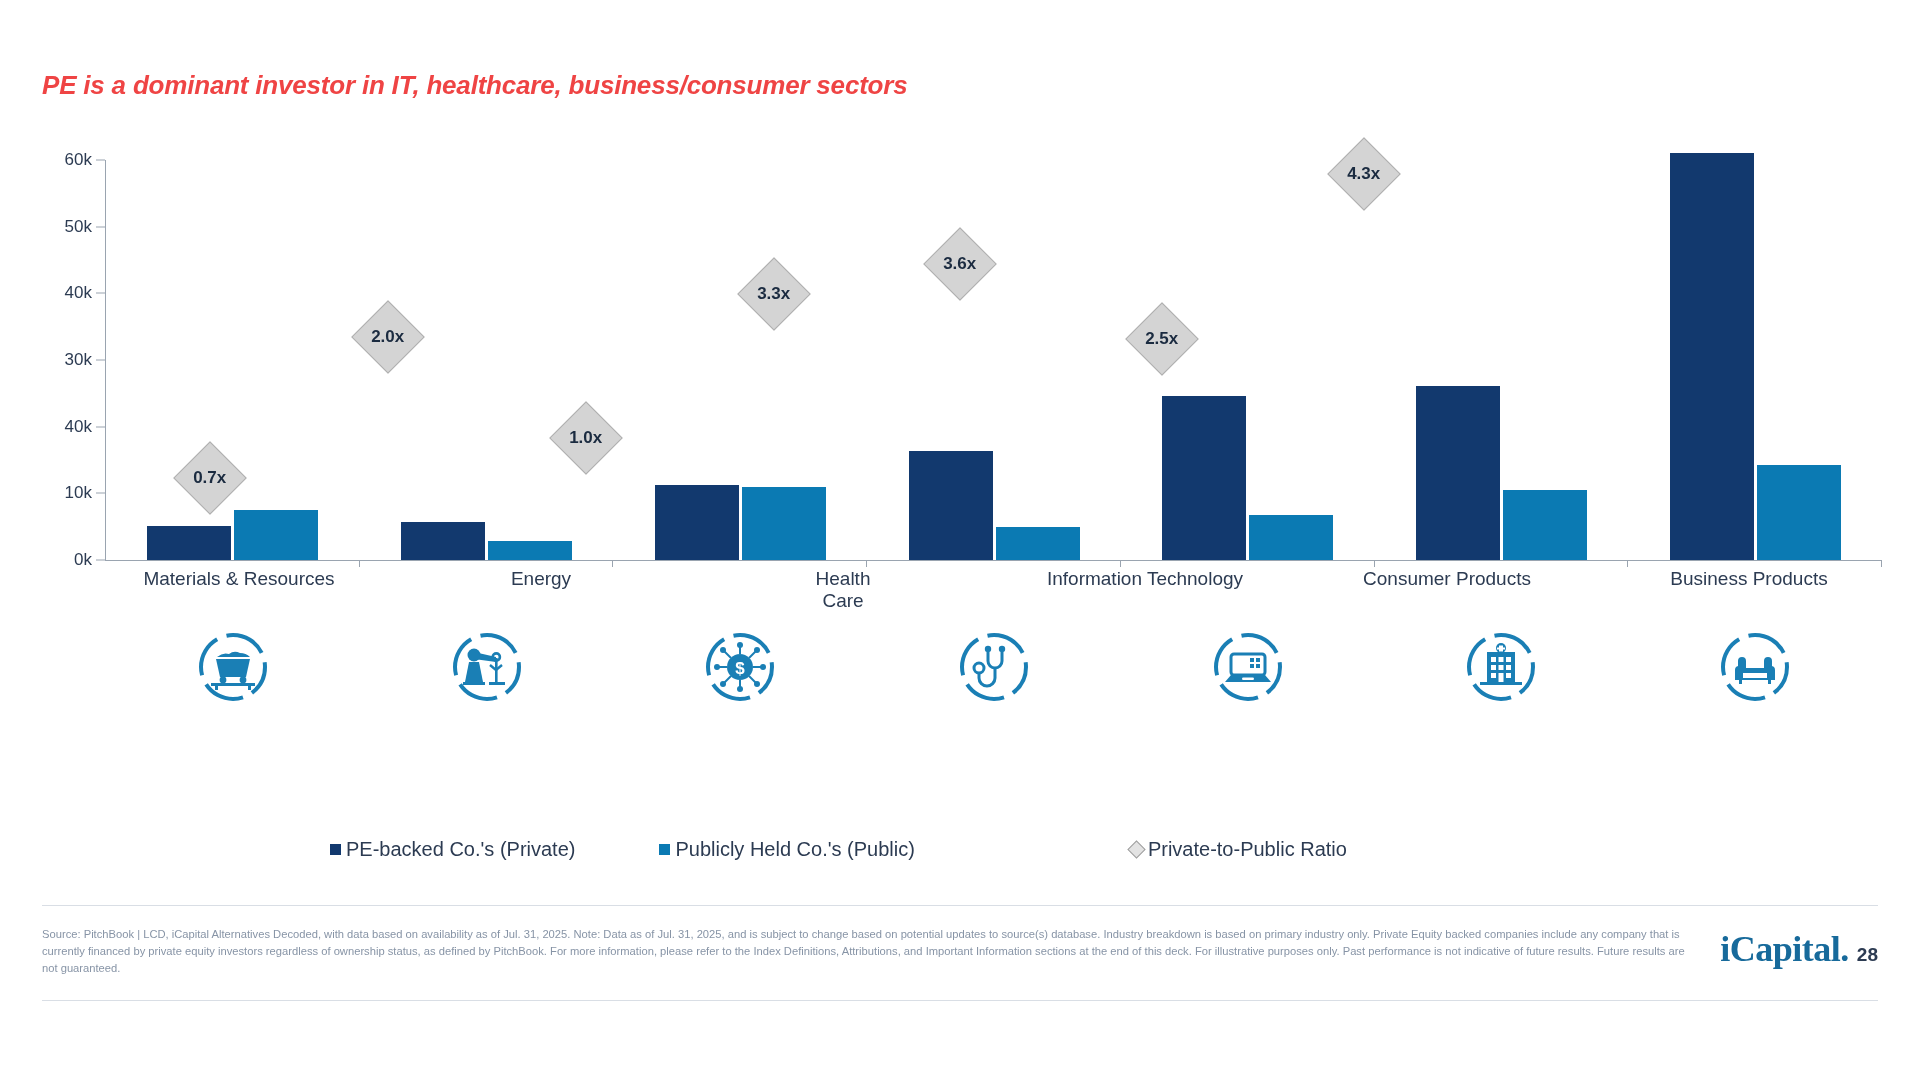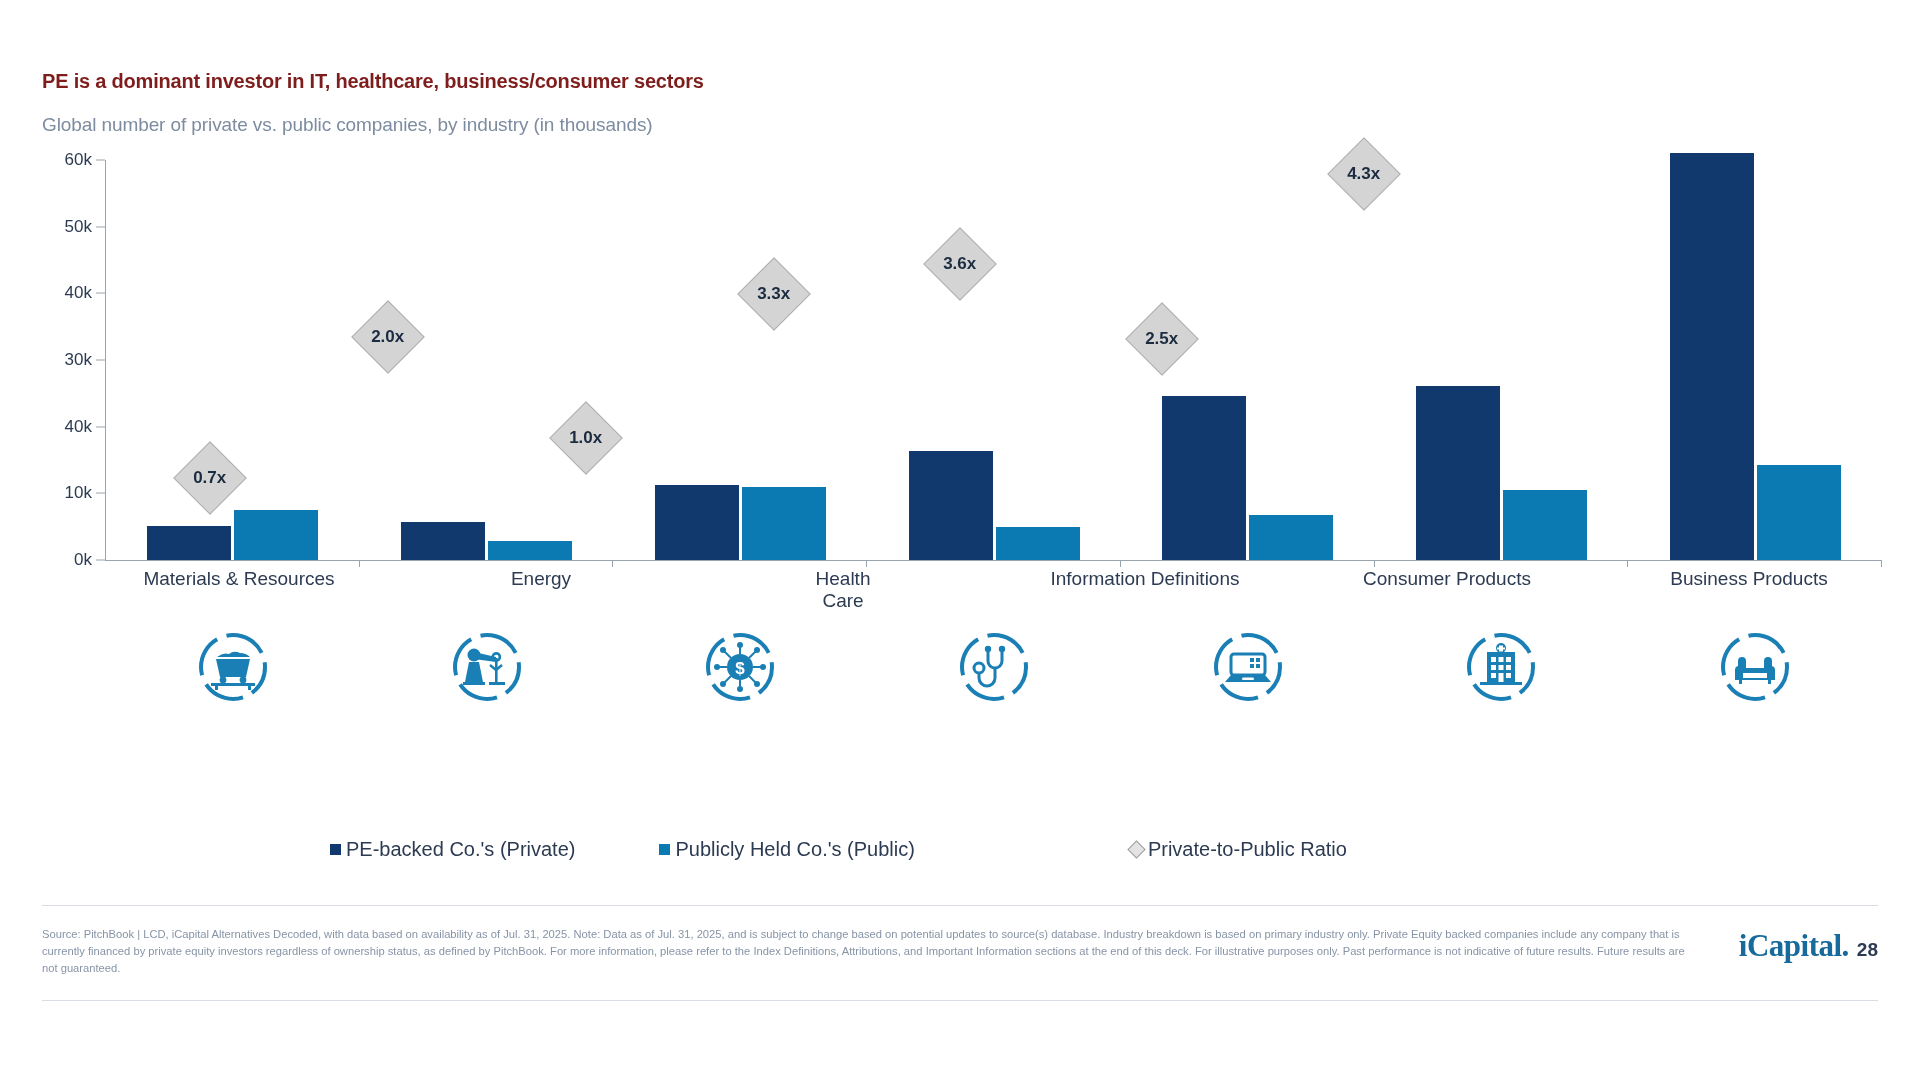--- a/index.html
+++ b/index.html
@@ -7,22 +7,22 @@
     width: 1920px; height: 1080px;
     background: #ffffff;
     font-family: "Liberation Sans", sans-serif;
     overflow: hidden;
   }
   .slide { position: relative; width: 1920px; height: 1080px; background:#fff; }
 
   
   .title {
     position: absolute; left: 42px; top: 70px;
-    font-size: 20px; font-weight: 600; color: #7f1d1d;
-    letter-spacing: -0.2px; white-space: nowrap;
+    font-size: 26px; font-weight: 600; color: #ef4444;
+    letter-spacing: -0.2px; white-space: nowrap; font-style: italic;
   }
   .subtitle {
     position: absolute; left: 42px; top: 114px;
     font-size: 19px; font-weight: 400; color: #7D8CA0;
     letter-spacing: -0.1px; white-space: nowrap;
   }
 
   
   .plot-area {
     position: absolute; left: 42px; top: 160px;
@@ -129,32 +129,31 @@
   .footnote {
     position: absolute; left: 42px; top: 926px; width: 1650px;
     font-size: 11.2px; line-height: 1.5; color: #8794A6;
   }
   .brand {
     position: absolute; right: 42px; top: 928px;
     display: flex; align-items: baseline; gap: 8px;
   }
   .brand-mark {
     font-family: "Liberation Serif", serif;
-    font-size: 31px; font-weight: 700; color: #176A9B;
+    font-size: 36px; font-weight: 700; color: #176A9B;
     letter-spacing: -0.5px;
   }
   .page-num { font-size: 19px; font-weight: 700; color: #2C3B52; }
 </style>
 </head>
 <body>
 
 <div class="slide">
 
   <div class="title">PE is a dominant investor in IT, healthcare, business/consumer sectors</div>
-  <div class="subtitle">Global number of private vs. public companies, by industry (in thousands)</div>
 
   <div class="plot-area">
     <div class="y-labels" id="y-axis-labels">
         <div class="y-label" style="top: 400px;">0k</div>
         <div class="y-tick" style="top: 400px;"></div>
         <div class="y-label" style="top: 333.333px;">10k</div>
         <div class="y-tick" style="top: 333.333px;"></div>
         <div class="y-label" style="top: 266.667px;">40k</div>
         <div class="y-tick" style="top: 266.667px;"></div>
         <div class="y-label" style="top: 200px;">30k</div>
@@ -232,21 +231,21 @@
         <div class="diamond" style="left: 1232px; bottom: 360px;">
           <span>4.3x</span>
         </div>
       </div>
   </div>
 
   <div class="x-labels" id="x-axis-labels">
       <div class="x-label">Materials &amp; Resources</div>
       <div class="x-label">Energy</div>
       <div class="x-label">Health<br>Care</div>
-      <div class="x-label">Information Definitions</div>
+      <div class="x-label">Information Technology</div>
       <div class="x-label">Consumer Products</div>
       <div class="x-label">Business Products</div>
     </div>
 
   <div class="icons-row" id="icons-row">
       <div class="icon-cell">
         <span class="icon-circle"><svg viewBox="0 0 74 74" width="74" height="74">
     <circle cx="37" cy="37" r="32" fill="none" stroke="#1A7FB5" stroke-width="4" stroke-dasharray="42 10" stroke-dashoffset="12"></circle>
     <path d="M20 29 h34 l-4 18 h-26 z" fill="#1A7FB5"></path>
     <path d="M21 27 q6-5 12-3 q5-4 11-1 q6 0 10 4 z" fill="#1A7FB5"></path>

